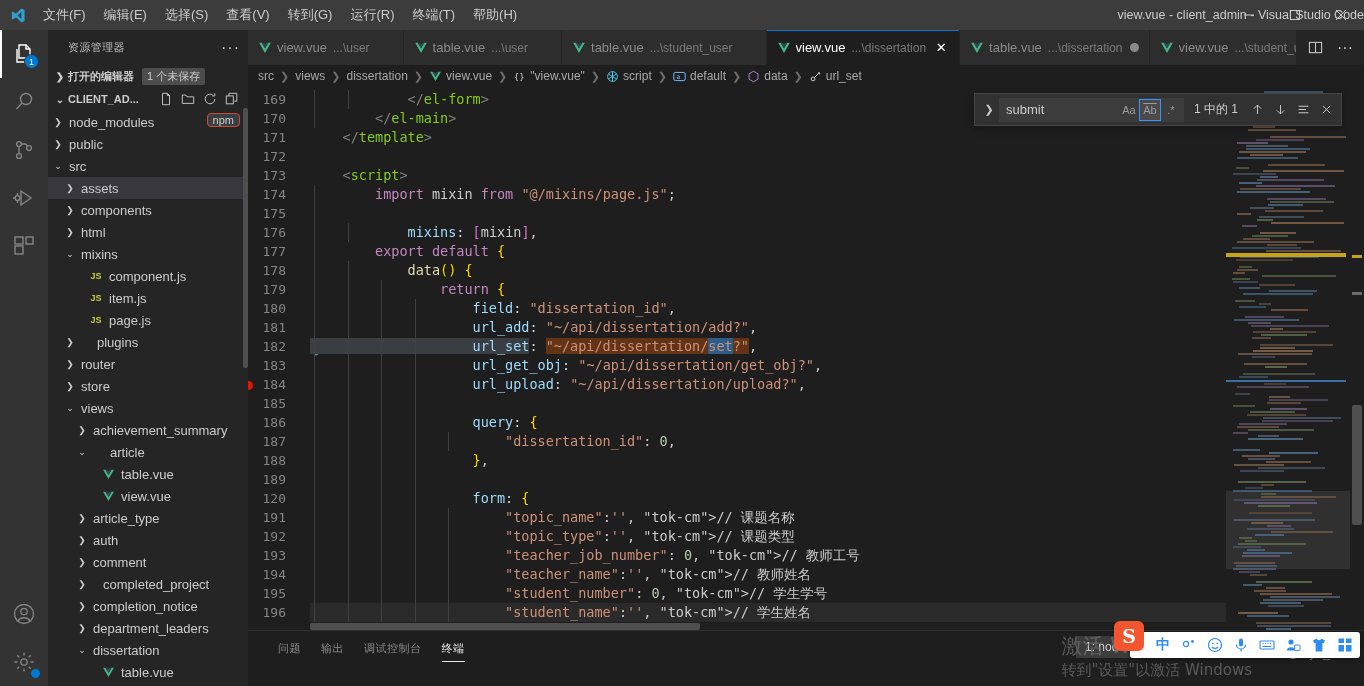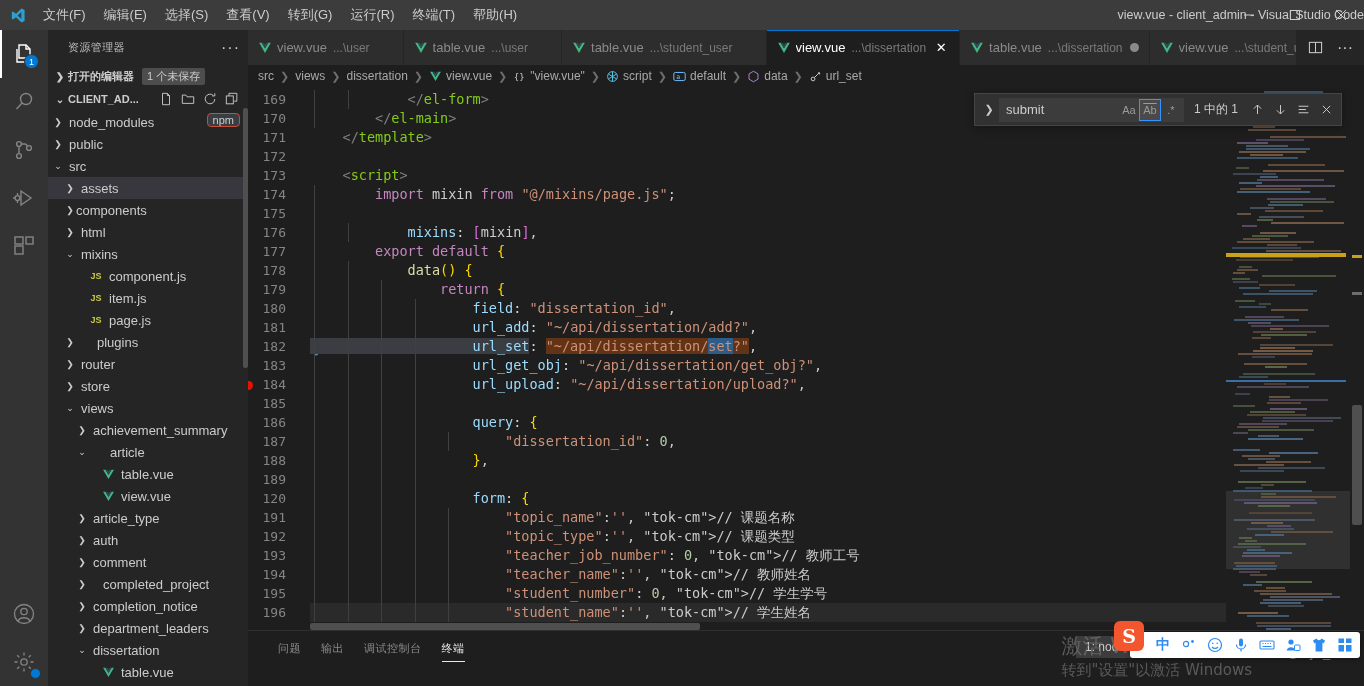--- a/index.html
+++ b/index.html
@@ -379,21 +379,21 @@
             <span style="margin-left:5px">src</span>
           </div>
           <div class="row selected">
             <span style="display:inline-block;width:16px;flex:0 0 16px;"></span>
             <span class="chev">❯</span>
             <span style="margin-left:5px">assets</span>
           </div>
           <div class="row">
             <span style="display:inline-block;width:16px;flex:0 0 16px;"></span>
             <span class="chev">❯</span>
-            <span style="">components</span>
+            <span style="margin-left:5px">components</span>
           </div>
           <div class="row">
             <span style="display:inline-block;width:16px;flex:0 0 16px;"></span>
             <span class="chev">❯</span>
             <span style="margin-left:5px">html</span>
           </div>
           <div class="row">
             <span style="display:inline-block;width:16px;flex:0 0 16px;"></span>
             <span class="chev">⌄</span>
             <span style="margin-left:5px">mixins</span>

